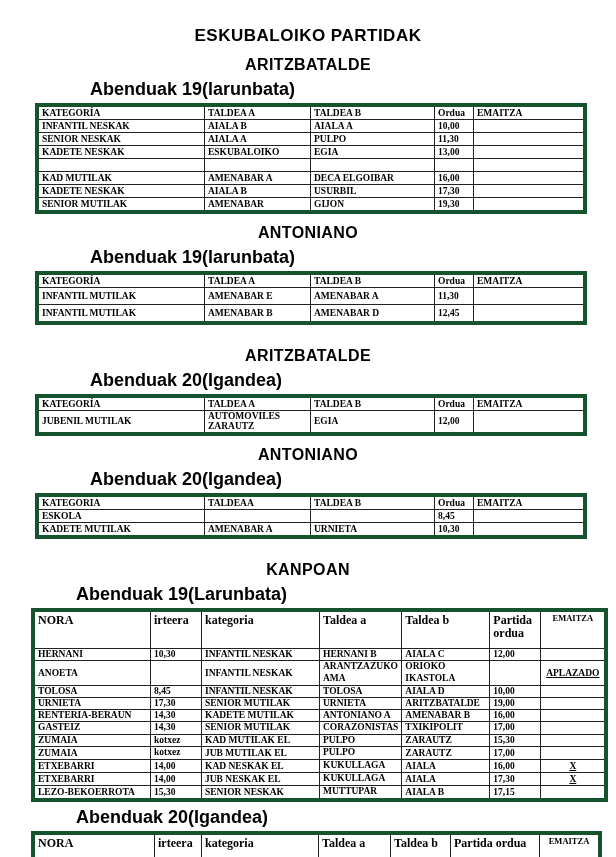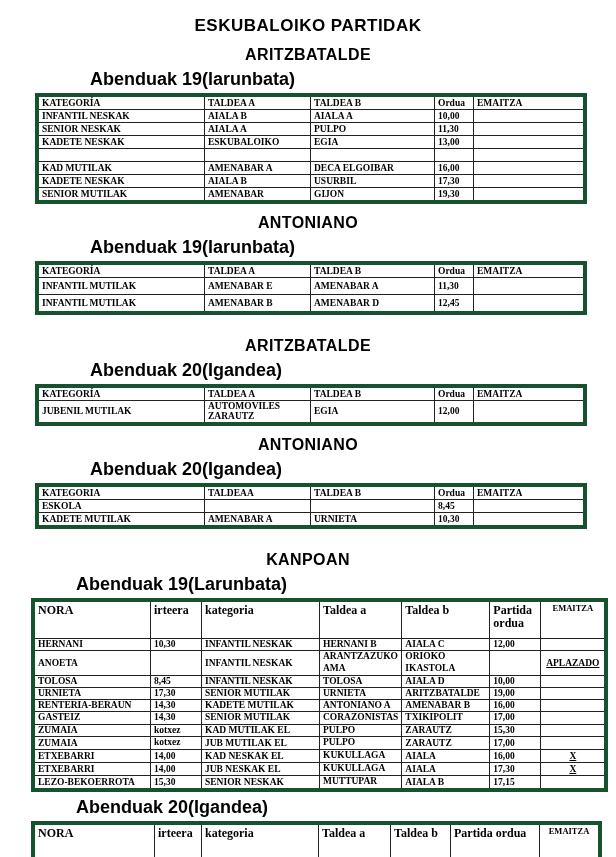--- a/index.html
+++ b/index.html
@@ -1,18 +1,18 @@
 <!DOCTYPE html>
 <html><head>
 <meta charset="utf-8">
 <style>
   html,body{margin:0;padding:0;background:#e8e8e8;}
   .page{
     width:616px;height:857px;margin:0 auto;background:#ffffff;color:#000;
-    box-sizing:border-box;padding-top:4px;overflow:hidden;
+    box-sizing:border-box;padding-top:14px;overflow:hidden;
     font-family:"Liberation Serif",serif;
   }
   h1.main-title{
     font:bold 17px "Liberation Sans",sans-serif;letter-spacing:.5px;
     text-align:center;margin:12px 0 0 0;
   }
   h2.venue-title{
     font:bold 16px "Liberation Sans",sans-serif;letter-spacing:.4px;
     text-align:center;margin:10px 0 0 0;
   }

